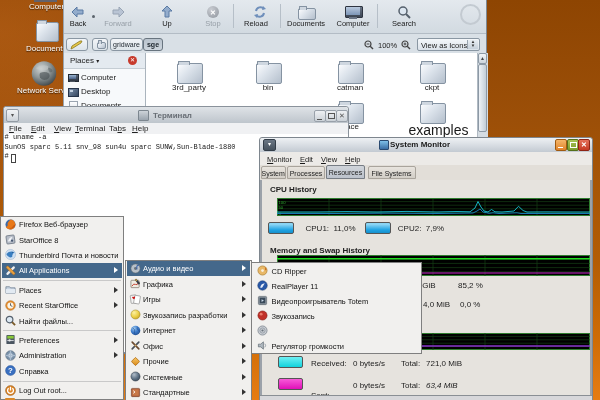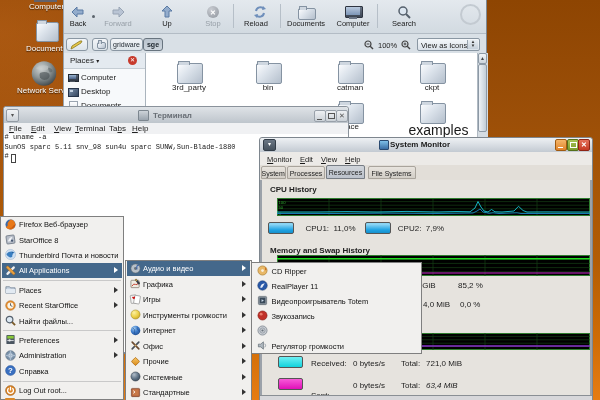--- a/index.html
+++ b/index.html
@@ -417,21 +417,21 @@
 <svg class="abs" style="left:3px;top:2px;" width="11" height="11" viewBox="0 0 12 12">
         <defs>
           <radialGradient id="yb" cx="0.35" cy="0.3" r="0.9">
             <stop offset="0" stop-color="#fcf0a0"></stop>
             <stop offset="0.5" stop-color="#ecd048"></stop>
             <stop offset="1" stop-color="#b89418"></stop>
           </radialGradient>
         </defs>
         <circle cx="6" cy="6" r="5" fill="url(#yb)" stroke="#96781a" stroke-width=".5"></circle>
       </svg>
-<span class="tx" style="left:16px;">Инструменты громкости</span>
+<span class="tx" style="left:16px;">Звукозапись разработки</span>
 <span class="ar"></span>
 </div>
 <div class="mi" style="top:62.0px;height:15.5px;">
 <svg class="abs" style="left:3px;top:2px;" width="11" height="11" viewBox="0 0 12 12">
         <defs>
           <radialGradient id="bg2" cx="0.35" cy="0.28" r="0.95">
             <stop offset="0" stop-color="#9cc8f0"></stop>
             <stop offset="0.45" stop-color="#3a78c8"></stop>
             <stop offset="1" stop-color="#1a3e78"></stop>
           </radialGradient>

